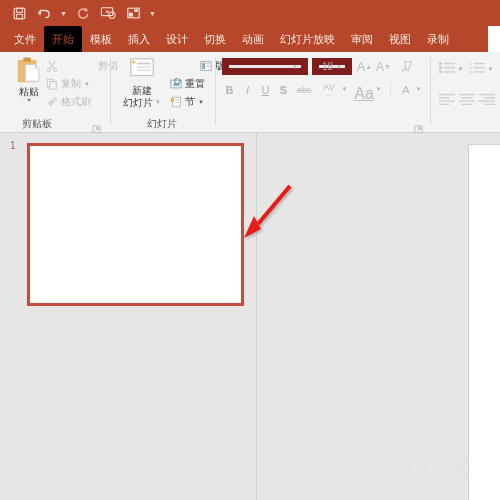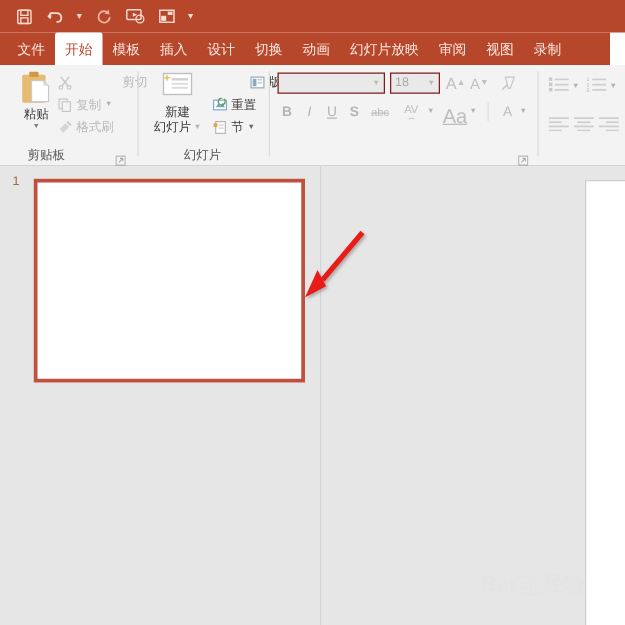--- a/index.html
+++ b/index.html
@@ -49,21 +49,21 @@
   .tab {
     height: 26px;
     padding: 0 8px;
     display: flex; align-items: center;
     font-size: 11px;
     color: #fbe9e4;
     white-space: nowrap;
     box-sizing: border-box;
   }
   .tab.active {
-    background: #ffffff;
+    background: #000000;
     color: #b7472a;
     border-radius: 2px 2px 0 0;
   }
 
   
   .ribbon {
     position: absolute; left: 0; top: 52px;
     width: 500px; height: 81px;
     background: #f3f3f3;
     border-bottom: 1px solid #d4d4d4;
@@ -118,21 +118,21 @@
     white-space: nowrap;
   }
   .smallitem.enabled { color: #3c3c3c; }
   .caret { font-size: 6px; color: #b0b0b0; line-height: 6px; }
   .caret.on { color: #6a6a6a; }
 
   
   .combo {
     position: absolute;
     background: #e9e9e9;
-    border: 1px solid #7f1d1d;
+    border: 7px solid #7f1d1d;
     box-sizing: border-box;
     display: flex; align-items: center;
     padding: 0 3px;
     font-size: 10px;
     color: #a8a8a8;
   }
   .combo .cval { flex: 1; overflow: hidden; white-space: nowrap; }
   .combo .ccaret { font-size: 6px; color: #b8b8b8; }
 
   .fbtn {

